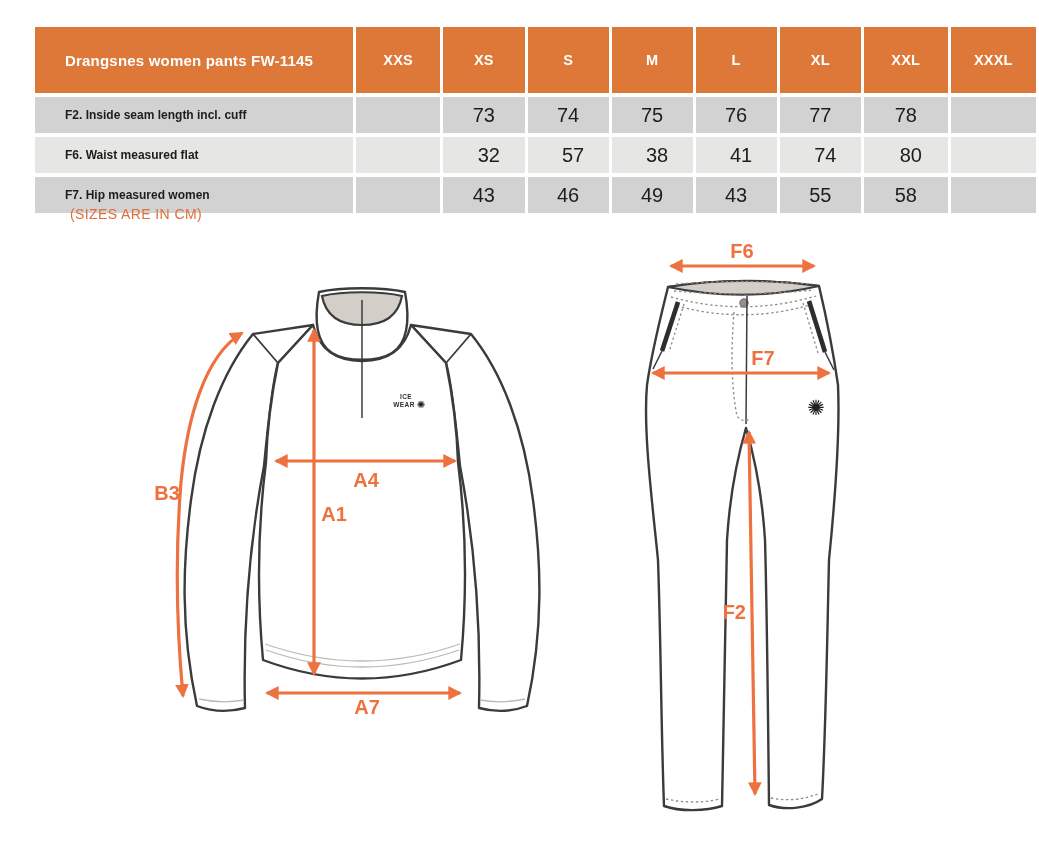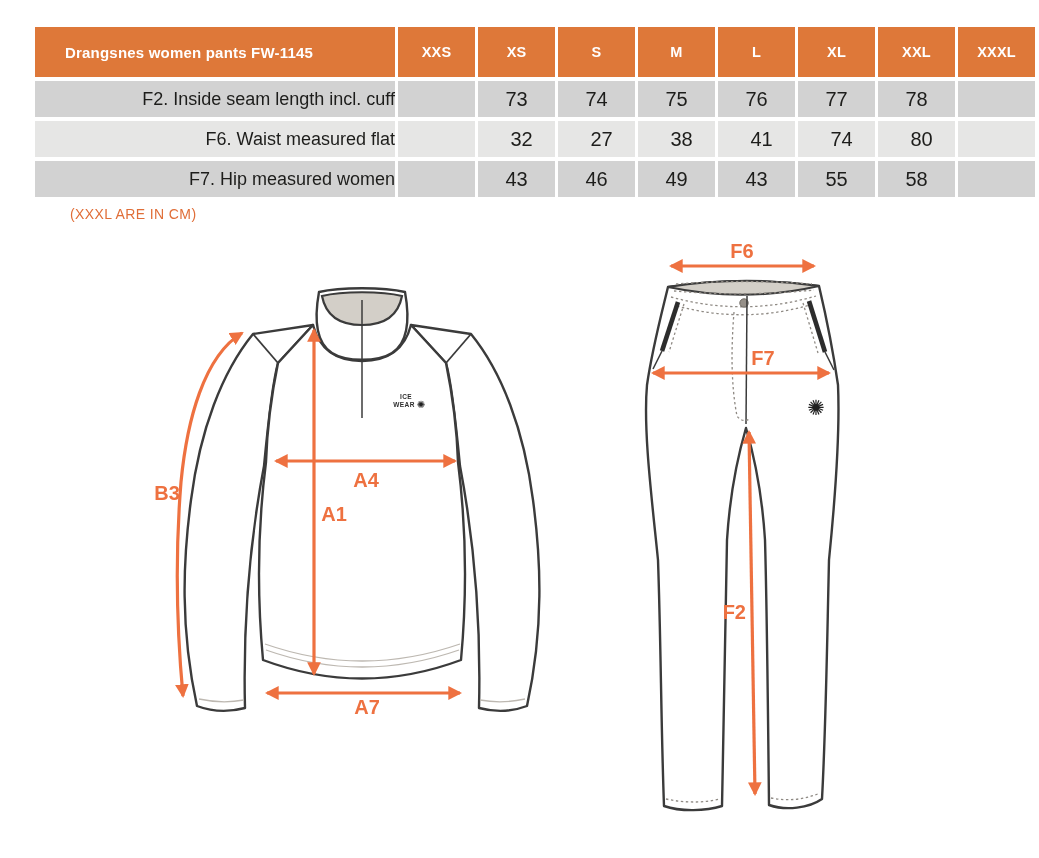--- a/index.html
+++ b/index.html
@@ -9,31 +9,31 @@
   }
   .page{position:absolute;inset:0;}
   table.size-table{
     position:absolute;left:32px;top:23px;
     border-collapse:separate;border-spacing:3px 4px;
     table-layout:fixed;
   }
   table.size-table th{
     background:#DE7839;color:#ffffff;height:50px;
     font-size:14.5px;font-weight:bold;text-align:center;
-    letter-spacing:.2px;padding:0;
+    letter-spacing:.2px;padding:8px;
   }
   table.size-table th.title-cell{
     width:330px;text-align:left;padding-left:30px;font-size:15px;
   }
   table.size-table th.size-cell{width:77px;}
   table.size-table td{
     height:36px;text-align:center;font-size:20px;color:#1d1d1b;padding:0;
   }
   table.size-table td.lbl{
-    text-align:right;padding-left:30px;font-size:18px;
+    text-align:left;padding-left:30px;font-size:12px;font-weight:bold;
   }
   tr.row-dark td{background:#D2D2D2;}
   tr.row-light td{background:#E6E6E5;padding-left:10px;}
   .note{
     position:absolute;left:70px;top:206px;
     color:#E06E38;font-size:14px;letter-spacing:.4px;font-weight:400;
   }
   svg.diagrams{position:absolute;left:0;top:0;}
   .outline{fill:#ffffff;stroke:#3b3b3b;stroke-width:2.4;stroke-linejoin:round;}
   .seam{fill:none;stroke:#3b3b3b;stroke-width:1.8;}
@@ -81,42 +81,42 @@
         <td>75</td>
         <td>76</td>
         <td>77</td>
         <td>78</td>
         <td></td>
       </tr>
       <tr class="row-light">
         <td class="lbl">F6. Waist measured flat</td>
         <td></td>
         <td>32</td>
-        <td>27</td>
+        <td>57</td>
         <td>38</td>
         <td>41</td>
         <td>74</td>
         <td>80</td>
         <td></td>
       </tr>
       <tr class="row-dark">
         <td class="lbl">F7. Hip measured women</td>
         <td></td>
         <td>43</td>
         <td>46</td>
         <td>49</td>
         <td>43</td>
         <td>55</td>
         <td>58</td>
         <td></td>
       </tr>
     </tbody>
   </table>
 
-  <div class="note">(XXXL ARE IN CM)</div>
+  <div class="note">(SIZES ARE IN CM)</div>
 
   <svg class="diagrams" width="1039" height="858" viewBox="0 0 1039 858" xmlns="http://www.w3.org/2000/svg">
     <defs>
       <marker id="ah" viewBox="0 0 10 10" refX="8.5" refY="5" markerWidth="4.3" markerHeight="4.3" orient="auto-start-reverse">
         <path d="M0,0 L10,5 L0,10 Z" fill="#EE7140"></path>
       </marker>
     </defs>
 
     <g>
 

